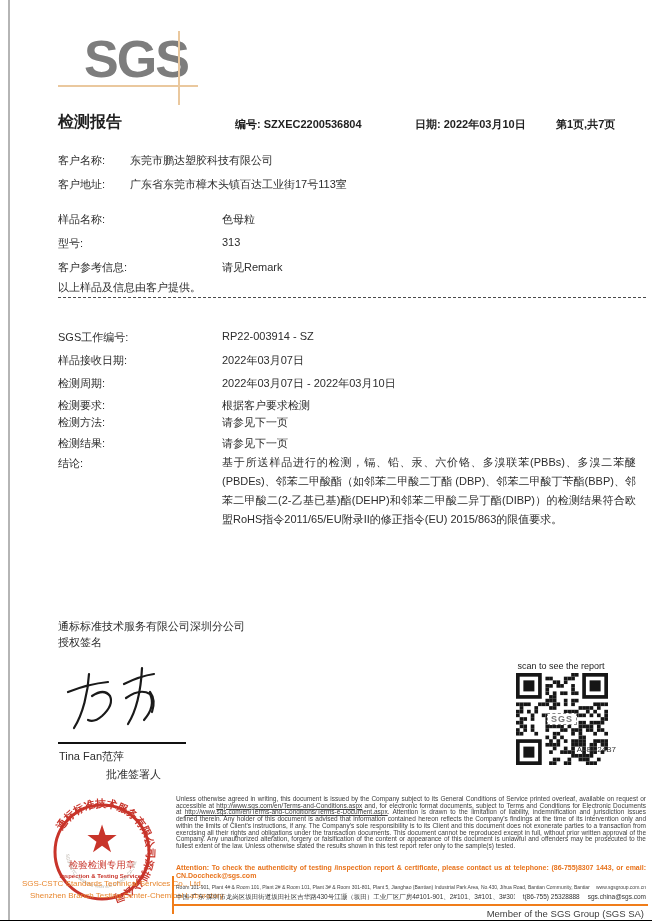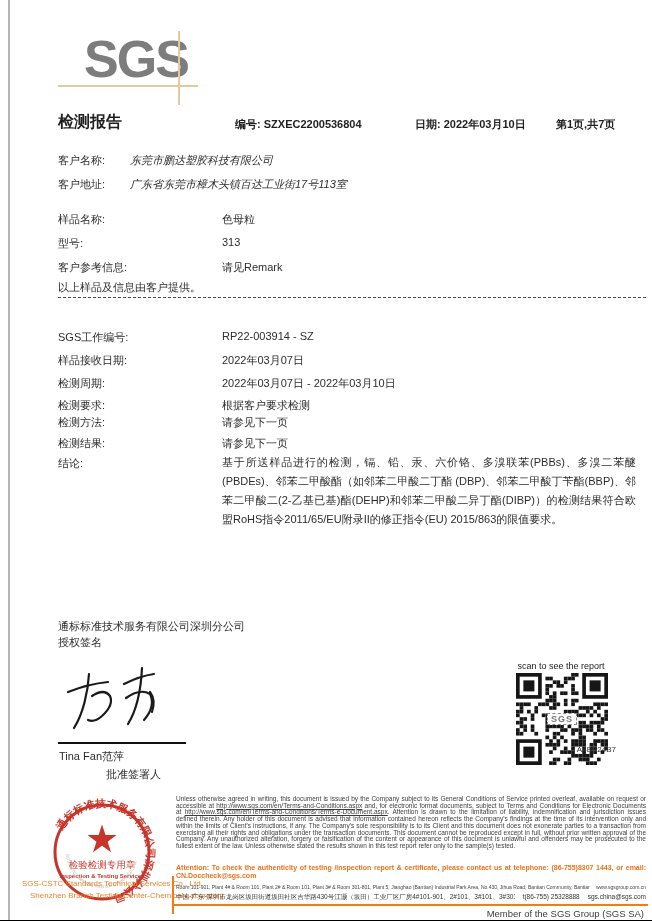--- a/index.html
+++ b/index.html
@@ -14,21 +14,21 @@
           color:#7d7d7d; letter-spacing:-2px; line-height:1; }
   .tan-h { position:absolute; left:58px; top:85px; width:140px; height:2px; background:#eac89e; }
   .tan-v { position:absolute; left:178px; top:31px; width:2px; height:74px; background:#eac89e; }
 
   .report-title { position:absolute; left:58px; top:112px; font-size:16px; font-weight:bold; color:#1f1f1f; }
   .hdr-no   { position:absolute; left:235px; top:117px; font-size:11px; font-weight:bold; color:#1f1f1f; }
   .hdr-date { position:absolute; left:415px; top:117px; font-size:11px; font-weight:bold; color:#1f1f1f; }
   .hdr-page { position:absolute; left:556px; top:117px; font-size:11px; font-weight:bold; color:#1f1f1f;text-align:center; }
 
   .lbl { position:absolute; left:58px; font-size:11px; color:#2d2d2d; }
-  .val1 { position:absolute; left:130px; font-size:11px; color:#2d2d2d;font-style:italic; }
+  .val1 { position:absolute; left:130px; font-size:11px; color:#2d2d2d; }
   .val2 { position:absolute; left:222px; font-size:11px; color:#2d2d2d; }
 
   .dash-sep { position:absolute; left:58px; top:297px; width:588px; border-top:1px dashed #4a4a4a; }
 
   .conclusion { position:absolute; left:222px; top:453px; width:414px; font-size:11px;
                 line-height:19px; text-align:justify; color:#2d2d2d; }
 
   .sig-company { position:absolute; left:58px; top:619px; font-size:11px; }
   .sig-auth    { position:absolute; left:58px; top:635px; font-size:11px; }
   .sig-svg     { position:absolute; left:62px; top:662px; }

